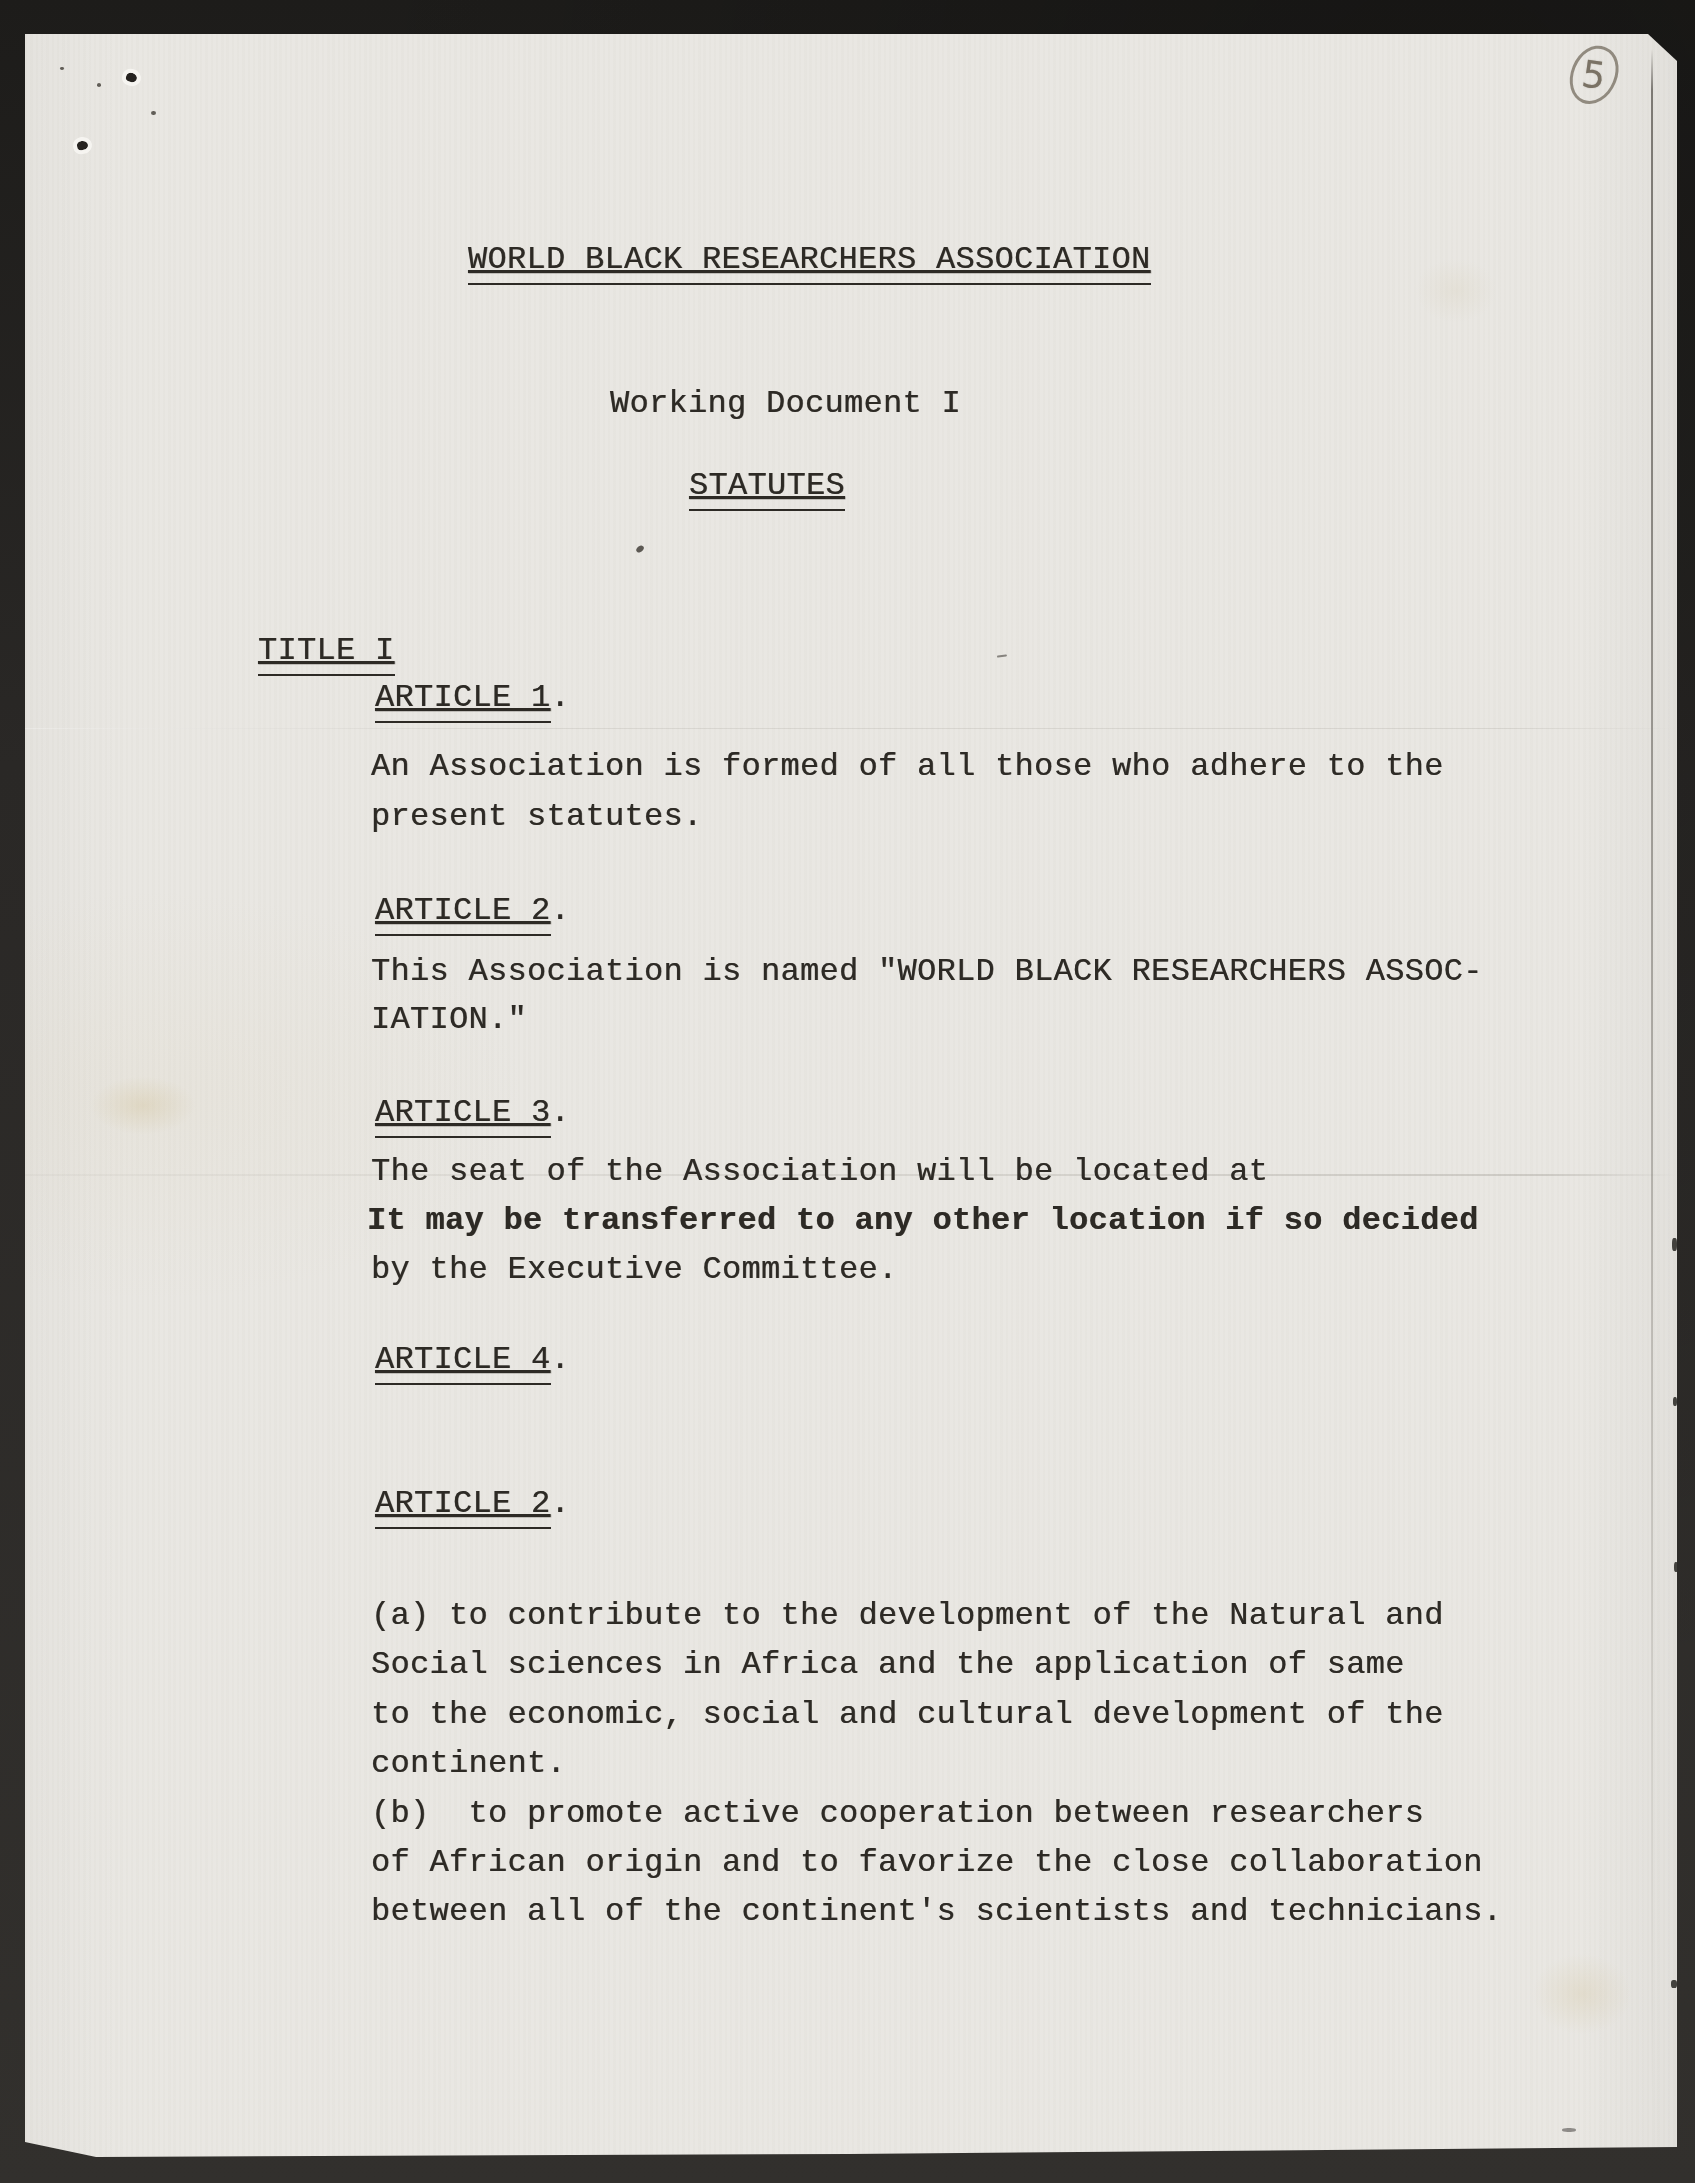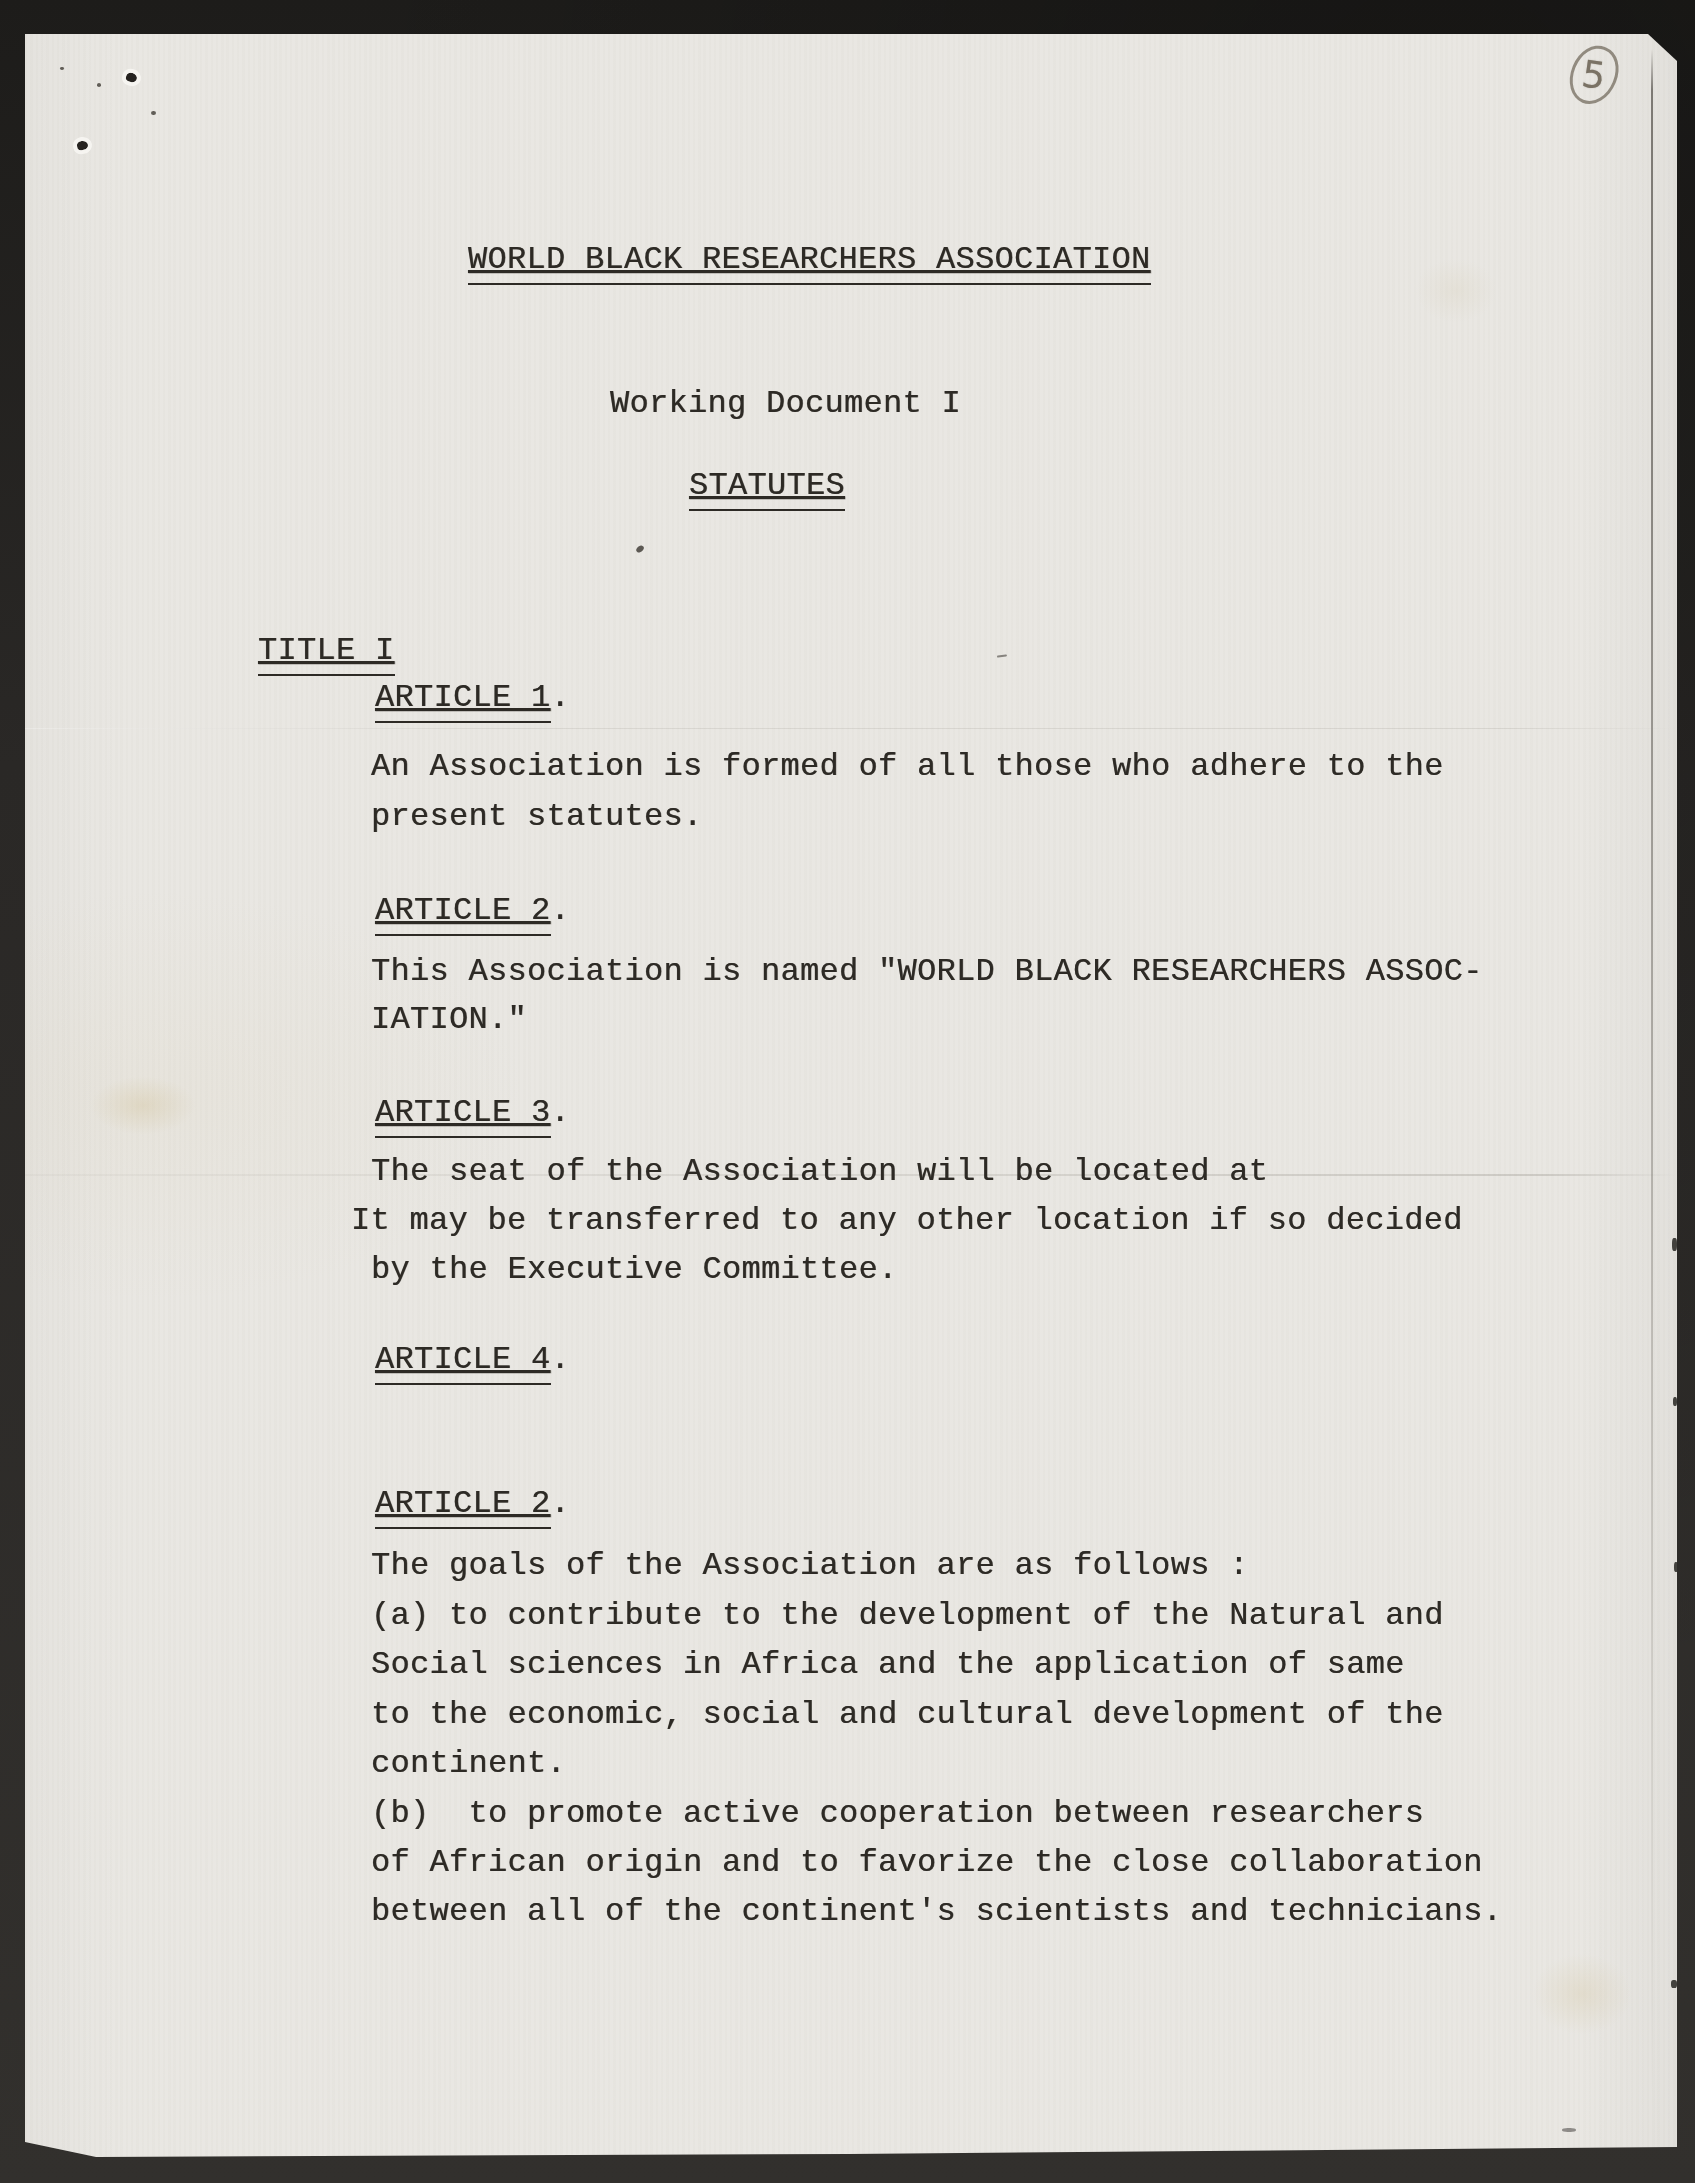--- a/index.html
+++ b/index.html
@@ -110,27 +110,26 @@
     <div class="tline" style="left:350px;top:645px;"><span class="u">ARTICLE 1</span><span>.</span></div>
     <div class="tline" style="left:346px;top:714px;">An Association is formed of all those who adhere to the</div>
     <div class="tline" style="left:346px;top:764px;">present statutes.</div>
 
     <div class="tline" style="left:350px;top:858px;"><span class="u">ARTICLE 2</span><span>.</span></div>
     <div class="tline" style="left:346px;top:919px;">This Association is named "WORLD BLACK RESEARCHERS ASSOC-</div>
     <div class="tline" style="left:346px;top:967px;">IATION."</div>
 
     <div class="tline" style="left:350px;top:1060px;"><span class="u">ARTICLE 3</span><span>.</span></div>
     <div class="tline" style="left:346px;top:1119px;">The seat of the Association will be located at</div>
-    <div class="tline" style="left:326px;top:1168px;">It may be transferred to any other location if so decided</div>
+    <div class="tline" style="left:342px;top:1168px;font-weight:bold;">It may be transferred to any other location if so decided</div>
     <div class="tline" style="left:346px;top:1217px;">by the Executive Committee.</div>
 
     <div class="tline" style="left:350px;top:1307px;"><span class="u">ARTICLE 4</span><span>.</span></div>
 
     <div class="tline" style="left:350px;top:1451px;"><span class="u">ARTICLE 2</span><span>.</span></div>
-    <div class="tline" style="left:346px;top:1513px;">The goals of the Association are as follows :</div>
     <div class="tline" style="left:346px;top:1563px;">(a) to contribute to the development of the Natural and</div>
     <div class="tline" style="left:346px;top:1612px;">Social sciences in Africa and the application of same</div>
     <div class="tline" style="left:346px;top:1662px;">to the economic, social and cultural development of the</div>
     <div class="tline" style="left:346px;top:1711px;">continent.</div>
     <div class="tline" style="left:346px;top:1761px;">(b)  to promote active cooperation between researchers</div>
     <div class="tline" style="left:346px;top:1810px;">of African origin and to favorize the close collaboration</div>
     <div class="tline" style="left:346px;top:1859px;">between all of the continent's scientists and technicians.</div>
 
   </div>
 </div>

